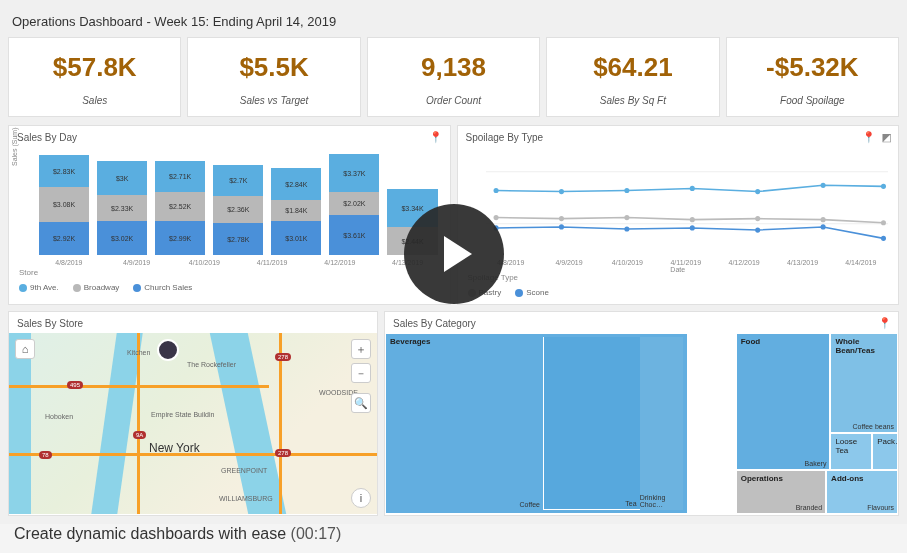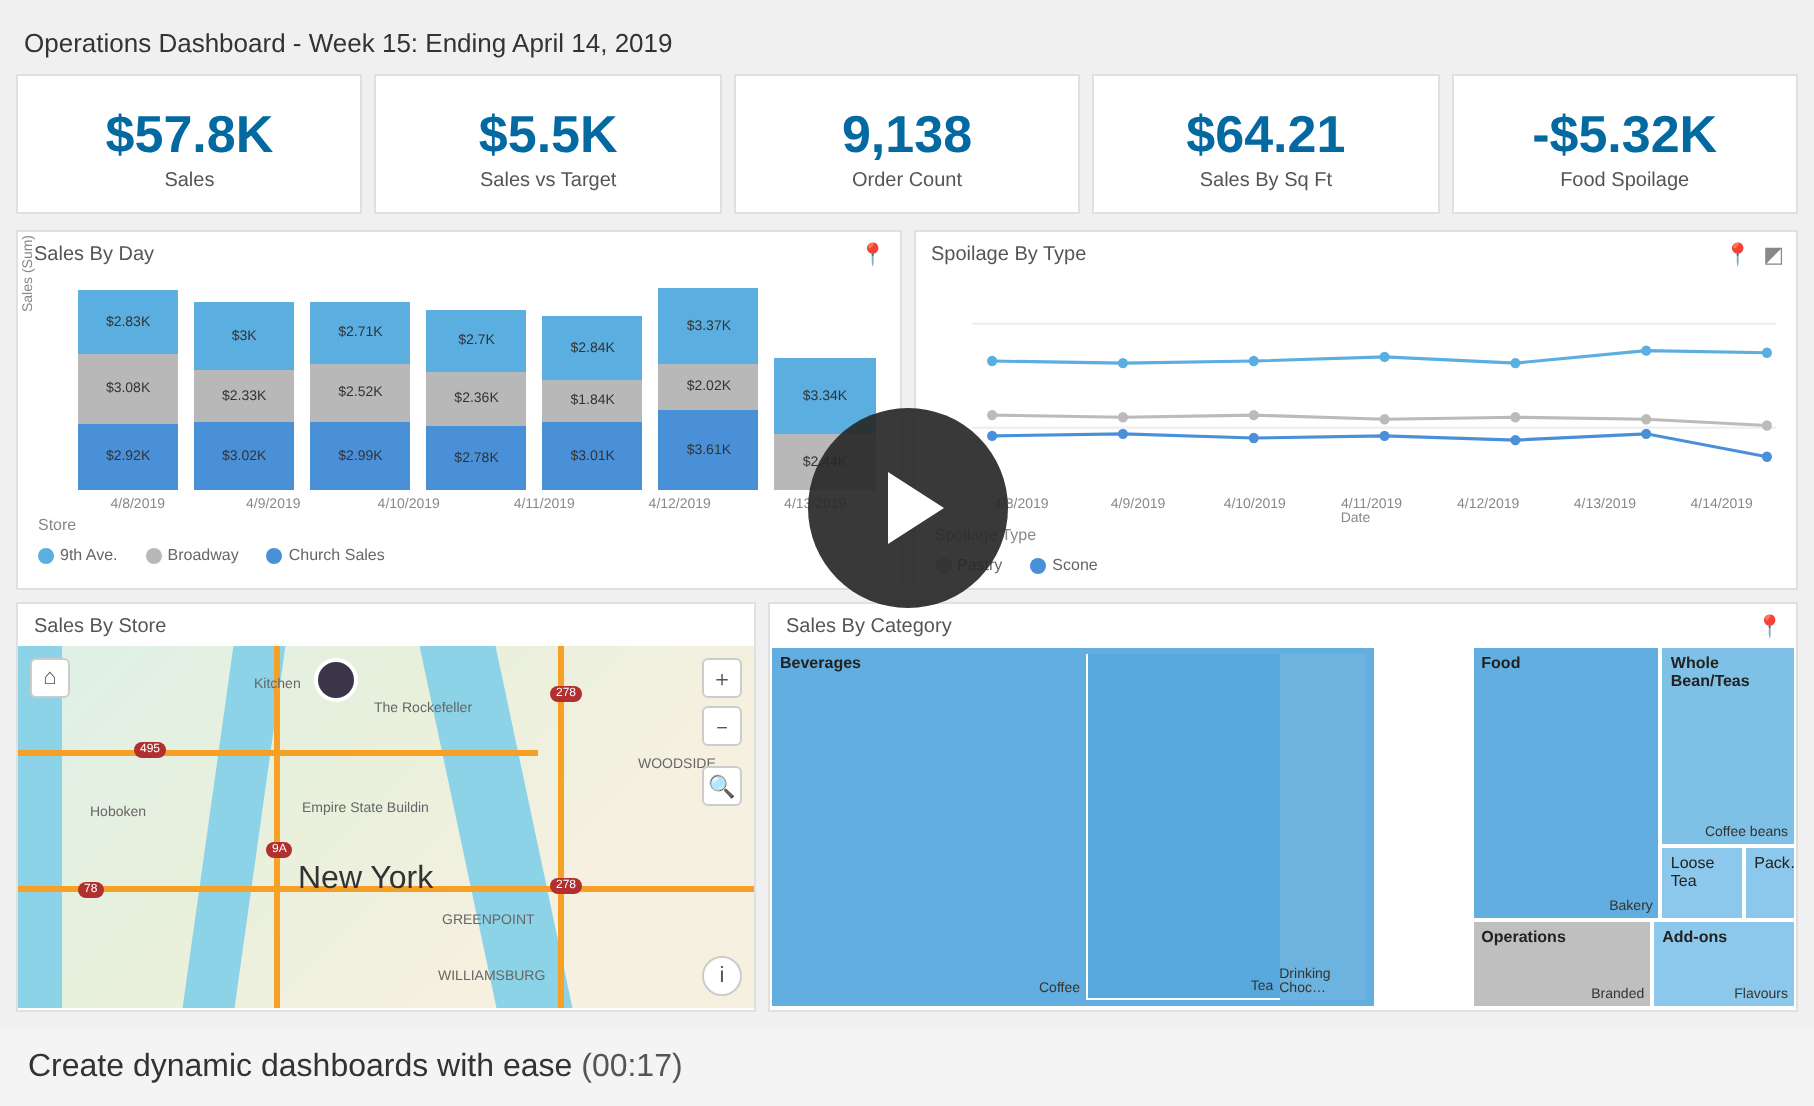--- a/index.html
+++ b/index.html
@@ -1,22 +1,22 @@
 <!DOCTYPE html>
 <html><head>
 <meta charset="utf-8">
 <style>
   * { box-sizing: border-box; margin: 0; padding: 0; }
   body { font-family: -apple-system, "Helvetica Neue", Arial, sans-serif; background: #f4f4f4; width: 907px; height: 553px; overflow: hidden; position: relative; }
   .dashboard { padding: 8px; background: #f0f0f0; }
   .title { font-size: 13px; color: #333; padding: 6px 4px 8px; font-weight: 400; }
   .kpi-row { display: flex; gap: 6px; margin-bottom: 8px; }
   .kpi { flex: 1; background: #fff; border: 1px solid #e0e0e0; text-align: center; padding: 14px 4px 10px; }
-  .kpi-value { font-size: 26px; font-weight: 600; color: #0369a1; }
-  .kpi-label { font-size: 10px; color: #555; margin-top: 2px; }
+  .kpi-value { font-size: 26px; font-weight: 600; color: #a16207; }
+  .kpi-label { font-size: 10px; color: #555; margin-top: 12px; font-style: italic; }
   .charts-row { display: flex; gap: 6px; margin-bottom: 6px; }
   .panel { background: #fff; border: 1px solid #e0e0e0; position: relative; }
   .panel-title { font-size: 10px; color: #555; padding: 6px 8px 4px; font-weight: 400; }
   .pin-icon { position: absolute; top: 5px; right: 6px; font-size: 11px; color: #888; cursor: pointer; }
   .pin-icon.two { right: 22px; }
   .sales-day { flex: 1; height: 180px; }
   .spoilage { flex: 1; height: 180px; }
   .bottom-row { display: flex; gap: 6px; }
   .map-panel { width: 370px; height: 205px; }
   .treemap-panel { flex: 1; height: 205px; }
@@ -42,21 +42,21 @@
   .line2 { stroke: #bbb; stroke-width: 1.5; fill: none; }
   .line3 { stroke: #4a90d9; stroke-width: 1.5; fill: none; }
   .dot { r: 2.5; }
   .xlabel-line { font-size: 7px; color: #888; text-align: center; margin-top:-2px; }
   
   .map { position: relative; width: 100%; height: calc(100% - 22px); background: linear-gradient(135deg,#dff0e8 0%, #e8f0dc 40%, #f5f0e0 70%); overflow:hidden; }
   .water { position:absolute; background:#8cd3e8; }
   .road { position:absolute; background:#f7a028; height:3px; }
   .roadv { position:absolute; background:#f7a028; width:3px; }
   .road-label { position:absolute; background:#b03030; color:#fff; font-size:6px; padding:1px 3px; border-radius:6px; }
-  .city { position:absolute; font-size:16px; color:#333; font-weight:500; }
+  .city { position:absolute; font-size:12px; color:#333; font-weight:500; }
   .place { position:absolute; font-size:7px; color:#666; }
   .map-marker { position:absolute; width:22px; height:22px; border-radius:50%; background:#3a3548; border:2px solid #fff; }
   .map-btn { position:absolute; width:20px; height:20px; background:#fff; border:1px solid #ccc; border-radius:3px; font-size:11px; display:flex; align-items:center; justify-content:center; color:#555; cursor:pointer; }
   
   .treemap { display:flex; width:100%; height:calc(100% - 22px); font-size:8px; color:#222; }
   .tm-left { flex: 0 0 59%; display:flex; flex-direction:column; }
   .tm-right { flex: 1; display:flex; flex-direction:column;padding-left:48px; }
   .tm-cell { padding:3px 4px; border:1px solid #fff; position:relative; overflow:hidden; }
   .c-blue1 { background:#6cb3e0; }
   .c-blue2 { background:#62aee0; }

